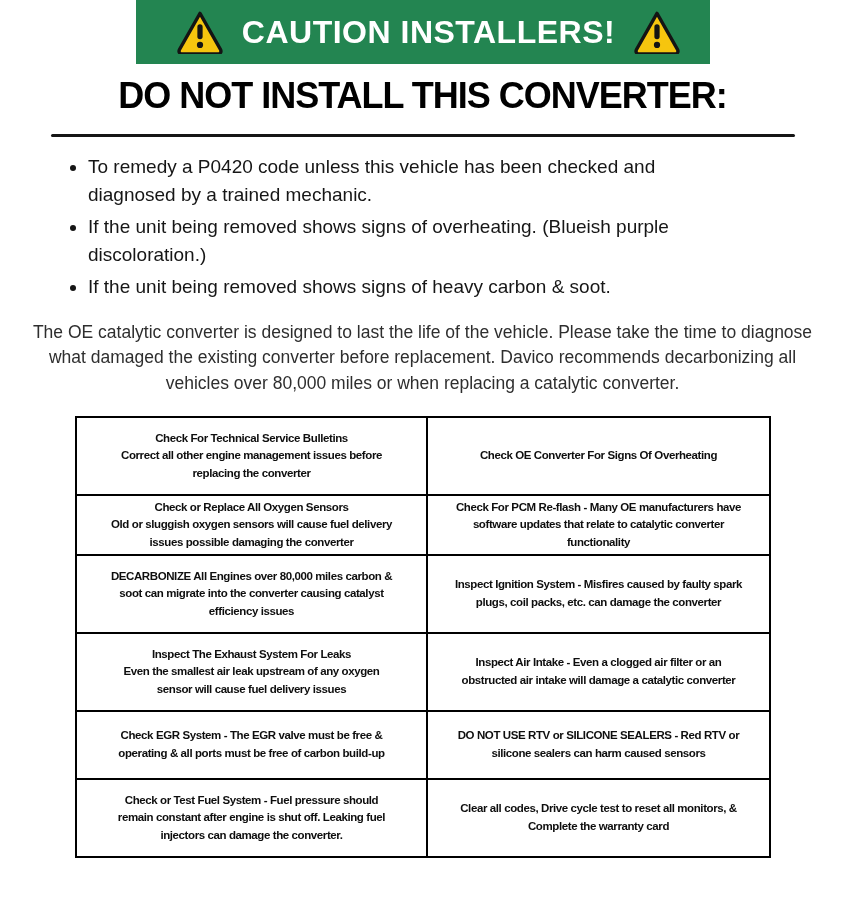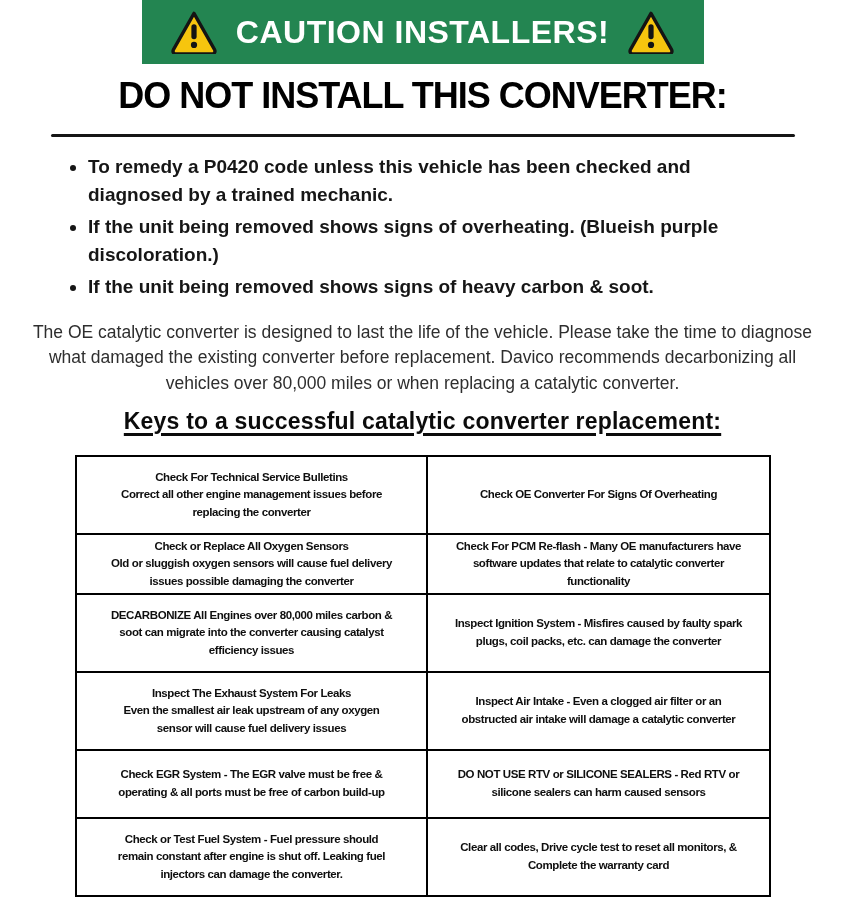--- a/index.html
+++ b/index.html
@@ -19,20 +19,21 @@
   
   .banner {
     width: 562px;
     height: 64px;
     margin: 0 auto;
     background: var(--banner-green, #238551);
     display: flex;
     align-items: center;
     justify-content: center;
     gap: 18px;
+    padding-left: 12px;
   }
   .banner-text {
     margin: 0;
     color: #ffffff;
     font-size: 32px;
     font-weight: bold;
     letter-spacing: 0.5px;
     white-space: nowrap;
   }
   .tri { display: block; }
@@ -59,21 +60,21 @@
 
   
   .warning-list {
     margin: 16px 0 0 62px;
     padding: 0 0 0 26px;
     width: 710px;
     list-style: disc outside;
   }
   .warning-list li {
     font-size: 19px;
-    font-weight: bold;
+    font-weight: normal;
     line-height: 1.5;
     color: #161616;
     white-space: pre-line;
     margin: 0 0 3px 0;
   }
 
   
   .intro {
     margin: 19px auto 0 auto;
     width: 832px;
@@ -157,21 +158,20 @@
 diagnosed by a trained mechanic.</li>
     <li>If the unit being removed shows signs of overheating. (Blueish purple
 discoloration.)</li>
     <li>If the unit being removed shows signs of heavy carbon &amp; soot.</li>
   </ul>
 
   <p class="intro">The OE catalytic converter is designed to last the life of the vehicle. Please take the time to diagnose
 what damaged the existing converter before replacement. Davico recommends decarbonizing all
 vehicles over 80,000 miles or when replacing a catalytic converter.</p>
 
-  <h2 class="keys-heading">Keys to a successful catalytic converter replacement:</h2>
 
   <table class="keys-table">
     <tbody>
       <tr>
         <td class="col-left">Check For Technical Service Bulletins
 Correct all other engine management issues before
 replacing the converter</td>
         <td class="col-right">Check OE Converter For Signs Of Overheating</td>
       </tr>
       <tr>

